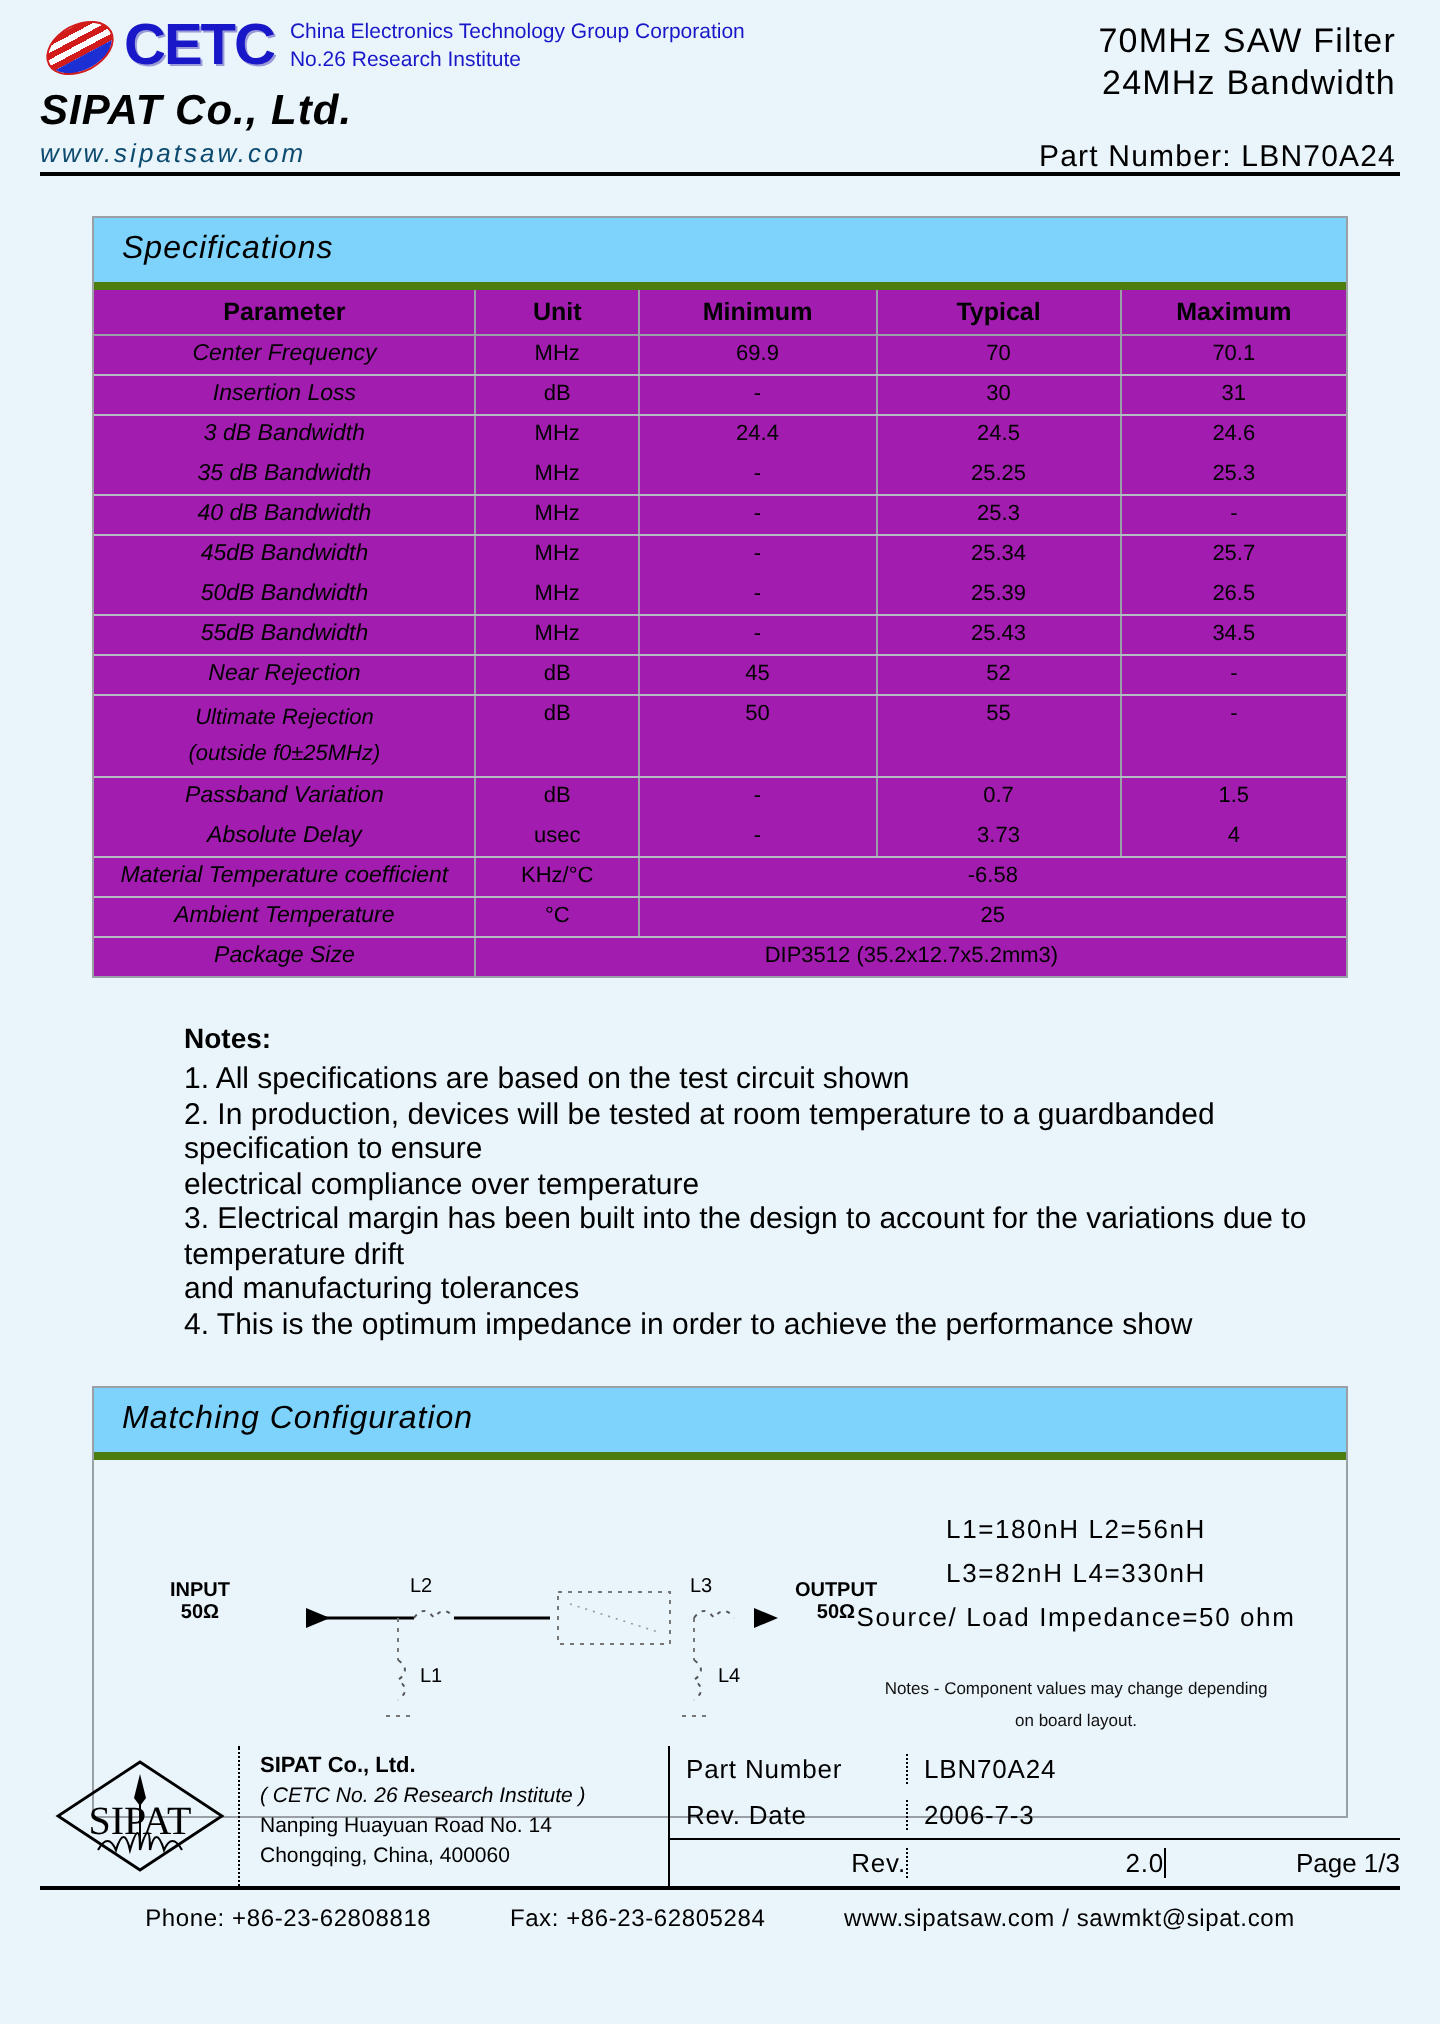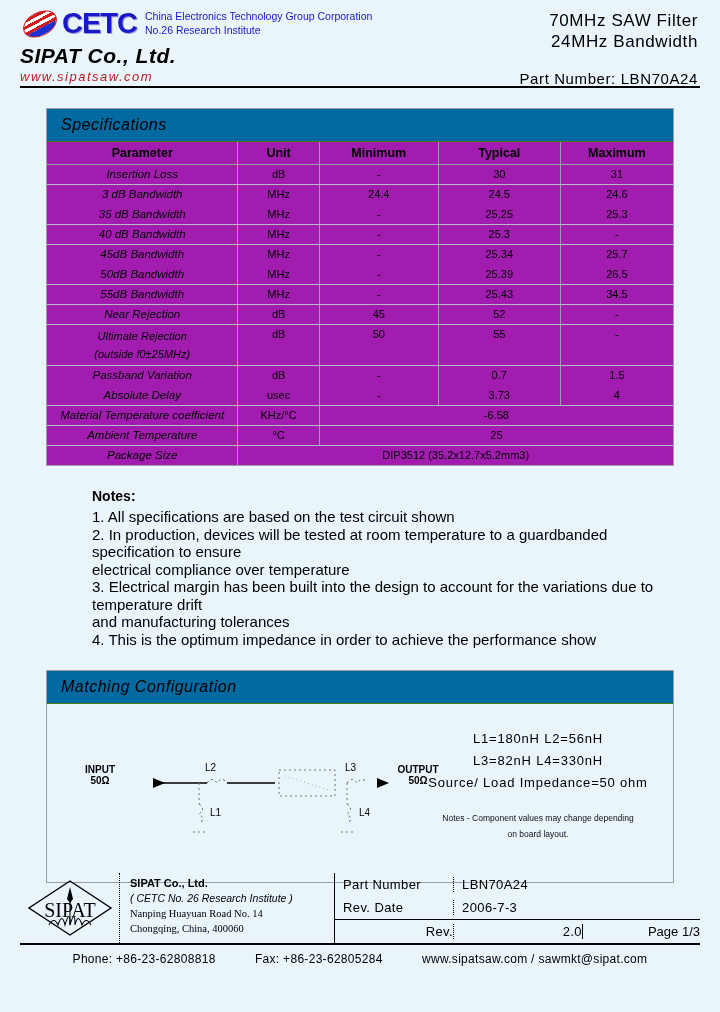--- a/index.html
+++ b/index.html
@@ -48,39 +48,39 @@
   .cetc-sub div {
     font-size:10.5px; color:#1818c8; line-height:14px;
     font-family:"Liberation Sans", sans-serif;
   }
   .sipat-co {
     font-style:italic; font-weight:bold; font-size:21px;
     letter-spacing:0.5px; margin-top:4px; color:#000;
   }
   .sipat-url {
     font-style:italic; font-size:13px; letter-spacing:1.5px;
-    color:#b91c1c; margin-top:1px;
+    color:#0c4a6e; margin-top:1px;
   }
   .hdr-right {
     position:absolute; right:22px; top:10px; text-align:right;
   }
   .hdr-right .title-l { font-size:17px; letter-spacing:0.6px; line-height:21px; }
   .hdr-right .partno { font-size:15px; letter-spacing:0.6px; margin-top:18px; }
   .hdr-rule {
     position:absolute; left:20px; right:20px; top:86px;
     border-top:2.5px solid #000;
   }
 
   
   .panel { margin:0 46px; border:1px solid #9aa0a6; }
   .panel-title {
-    background:#0369a1;
+    background:#7dd3fc;
     font-style:italic; font-size:16px; letter-spacing:0.5px;
     padding:7px 0 7px 14px;
-    border-bottom:1px solid #4d7c0f;
+    border-bottom:4px solid #4d7c0f;
   }
 
   
   #spec-panel { margin-top:20px; }
   table.spec { width:100%; border-collapse:collapse; background:#a21caf; }
   table.spec td, table.spec th {
     border-left:1px solid #9aa0a6;
     padding:2px 4px;
     text-align:center;
     font-size:11px;
@@ -124,21 +124,21 @@
   
   .footer-wrap { position:absolute; left:20px; right:20px; bottom:46px; }
   .footer-box { display:flex; align-items:stretch; height:70px; }
   .fb-logo {
     width:100px; display:flex; align-items:center; justify-content:center;
     border-right:1px dotted #000;
   }
   .fb-addr { padding:3px 0 0 10px; width:215px; border-right:1px solid #000; }
   .fb-addr .l1 { font-weight:bold; font-size:11px; line-height:15px; }
   .fb-addr .l2 { font-style:italic; font-size:10.5px; line-height:15px; }
-  .fb-addr .l3, .fb-addr .l4 { font-size:10.5px; line-height:15px;font-family:Liberation Serif, serif; }
+  .fb-addr .l3, .fb-addr .l4 { font-size:10.5px; line-height:15px; }
   .fb-fields { flex:1; display:flex; flex-direction:column; }
   .fbrow { display:flex; flex:1; align-items:center; }
   .fbrow.with-line { border-top:1px solid #000;text-align:right; }
   .fb-lbl { width:118px; padding-left:8px; font-size:13px; letter-spacing:0.4px; }
   .fb-val { flex:1; padding-left:8px; font-size:13px; border-left:1px dotted #000; letter-spacing:0.4px; }
   .fb-page-lbl { border-left:1px solid #000; padding-left:16px; font-size:13px; width:118px; }
   .footer-rule { border-top:2.5px solid #000; }
   .contact {
     margin-top:7px; text-align:center; font-size:12px; letter-spacing:0.3px;
   }
@@ -181,20 +181,27 @@
       <tr>
         <th class="col-param">Parameter</th>
         <th class="col-unit">Unit</th>
         <th class="col-min">Minimum</th>
         <th class="col-typ">Typical</th>
         <th class="col-max">Maximum</th>
       </tr>
     </thead>
     <tbody id="spec-body">
         <tr class="r sep">
+          <td class="param col-param">Center Frequency</td>
+          <td class="col-unit">MHz</td>
+          <td class="col-min">69.9</td>
+          <td class="col-typ">70</td>
+          <td class="col-max">70.1</td>
+        </tr>
+        <tr class="r sep">
           <td class="param col-param">Insertion Loss</td>
           <td class="col-unit">dB</td>
           <td class="col-min">-</td>
           <td class="col-typ">30</td>
           <td class="col-max">31</td>
         </tr>
         <tr class="r">
           <td class="param col-param">3 dB Bandwidth</td>
           <td class="col-unit">MHz</td>
           <td class="col-min">24.4</td>

